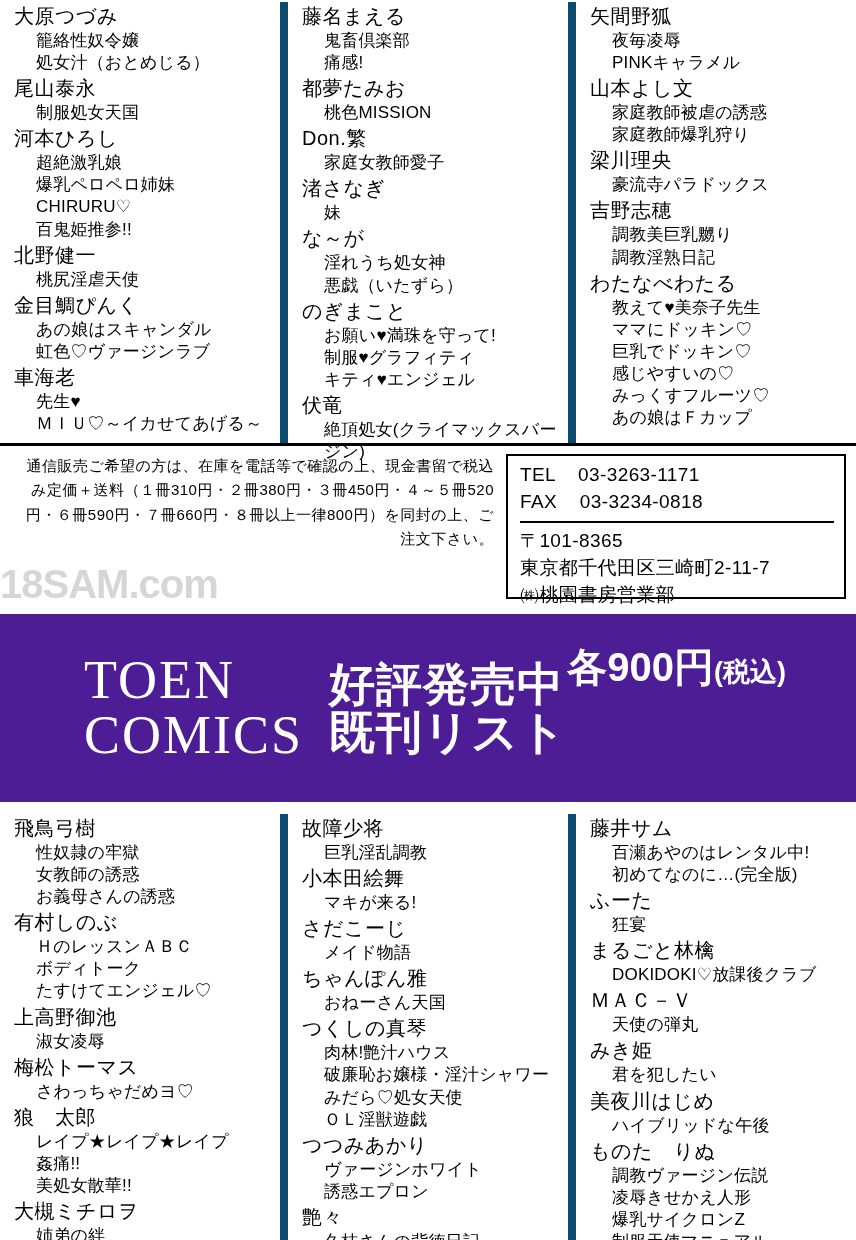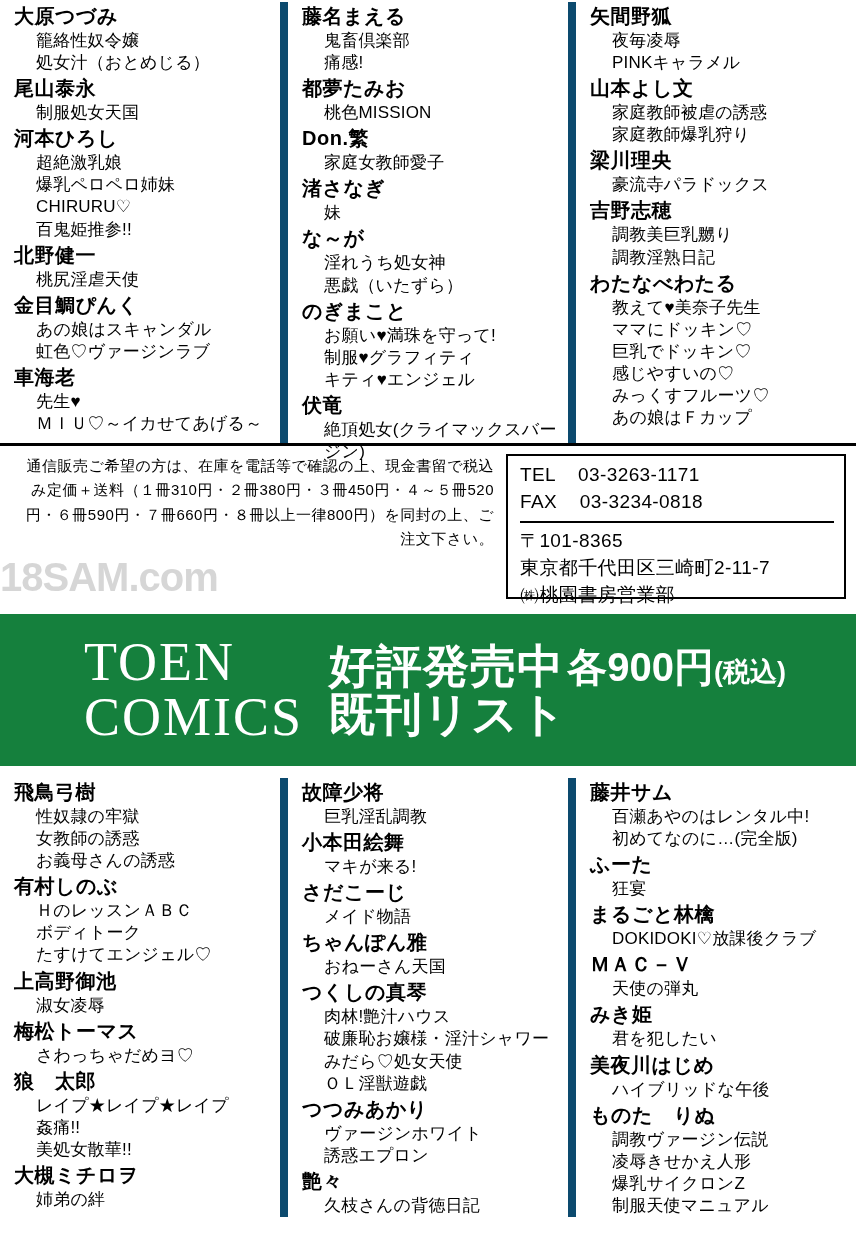--- a/index.html
+++ b/index.html
@@ -30,21 +30,21 @@
   .col {
     flex: 1 1 0;
     box-sizing: border-box;
     padding: 0 8px 0 14px;
   }
   .col.divider {
     border-left: 8px solid #0c4a6e;
   }
   .author {
     font-size: 20px;
-    font-weight: bold;
+    font-weight: normal;
     letter-spacing: 0.5px;
     line-height: 1.35;
     margin-top: 1px;
   }
   .title {
     font-size: 17px;
     line-height: 1.3;
     padding-left: 22px;
     letter-spacing: 0.2px;
   }
@@ -91,34 +91,34 @@
     letter-spacing: 0.4px;
   }
   .contact-sep {
     border: 0;
     border-top: 2px solid #000;
     margin: 5px 0 5px 0;
   }
   .watermark {
     position: absolute;
     left: 0;
-    bottom: 14px;
+    bottom: 7px;
     font-size: 40px;
     font-weight: bold;
     color: rgba(120,120,120,0.30);
     letter-spacing: -1px;
     font-family: "Liberation Sans", sans-serif;
     pointer-events: none;
   }
 
   
   .banner {
-    background: #15803d;
+    background: #4c1d95;
     color: #ffffff;
-    height: 152px;
+    height: 188px;
     position: relative;
     overflow: hidden;
   }
   .banner-inner {
     display: flex;
     align-items: center;
     height: 100%;
     padding-left: 84px;
     box-sizing: border-box;
   }

